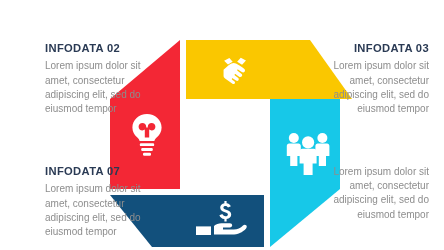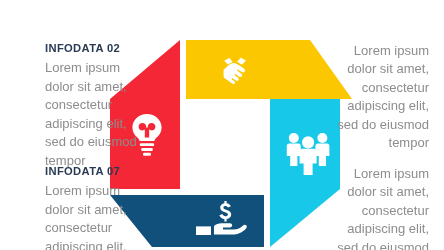--- a/index.html
+++ b/index.html
@@ -47,21 +47,21 @@
   .block .title {
     font-size: 11.2px;
     font-weight: bold;
     letter-spacing: 0.35px;
     color: #2a3a54;
     line-height: 1.2;
     margin: 0 0 4px 0;
     white-space: nowrap;
   }
   .block .desc {
-    font-size: 13px;
+    font-size: 10px;
     line-height: 1.42;
     color: #8d8d8d;
     margin: 0;
   }
 
   .block-left  { text-align: left; }
   .block-right { text-align: right; }
 
   #block-02 { left: 45px;  top: 38px; }
   #block-01 { left: 45px;  top: 161px; }
@@ -161,20 +161,21 @@
     <div class="title">INFODATA 02</div>
     <div class="desc">Lorem ipsum dolor sit amet, consectetur adipiscing elit, sed do eiusmod tempor</div>
   </div>
 
   <div class="block block-left" id="block-01">
     <div class="title">INFODATA 07</div>
     <div class="desc">Lorem ipsum dolor sit amet, consectetur adipiscing elit, sed do eiusmod tempor</div>
   </div>
 
   <div class="block block-right" id="block-03">
+    <div class="title">INFODATA 03</div>
     <div class="desc">Lorem ipsum dolor sit amet, consectetur adipiscing elit, sed do eiusmod tempor</div>
   </div>
 
   <div class="block block-right" id="block-04">
     <div class="desc">Lorem ipsum dolor sit amet, consectetur adipiscing elit, sed do eiusmod tempor</div>
   </div>
 
 </div>
 
 </body></html>

